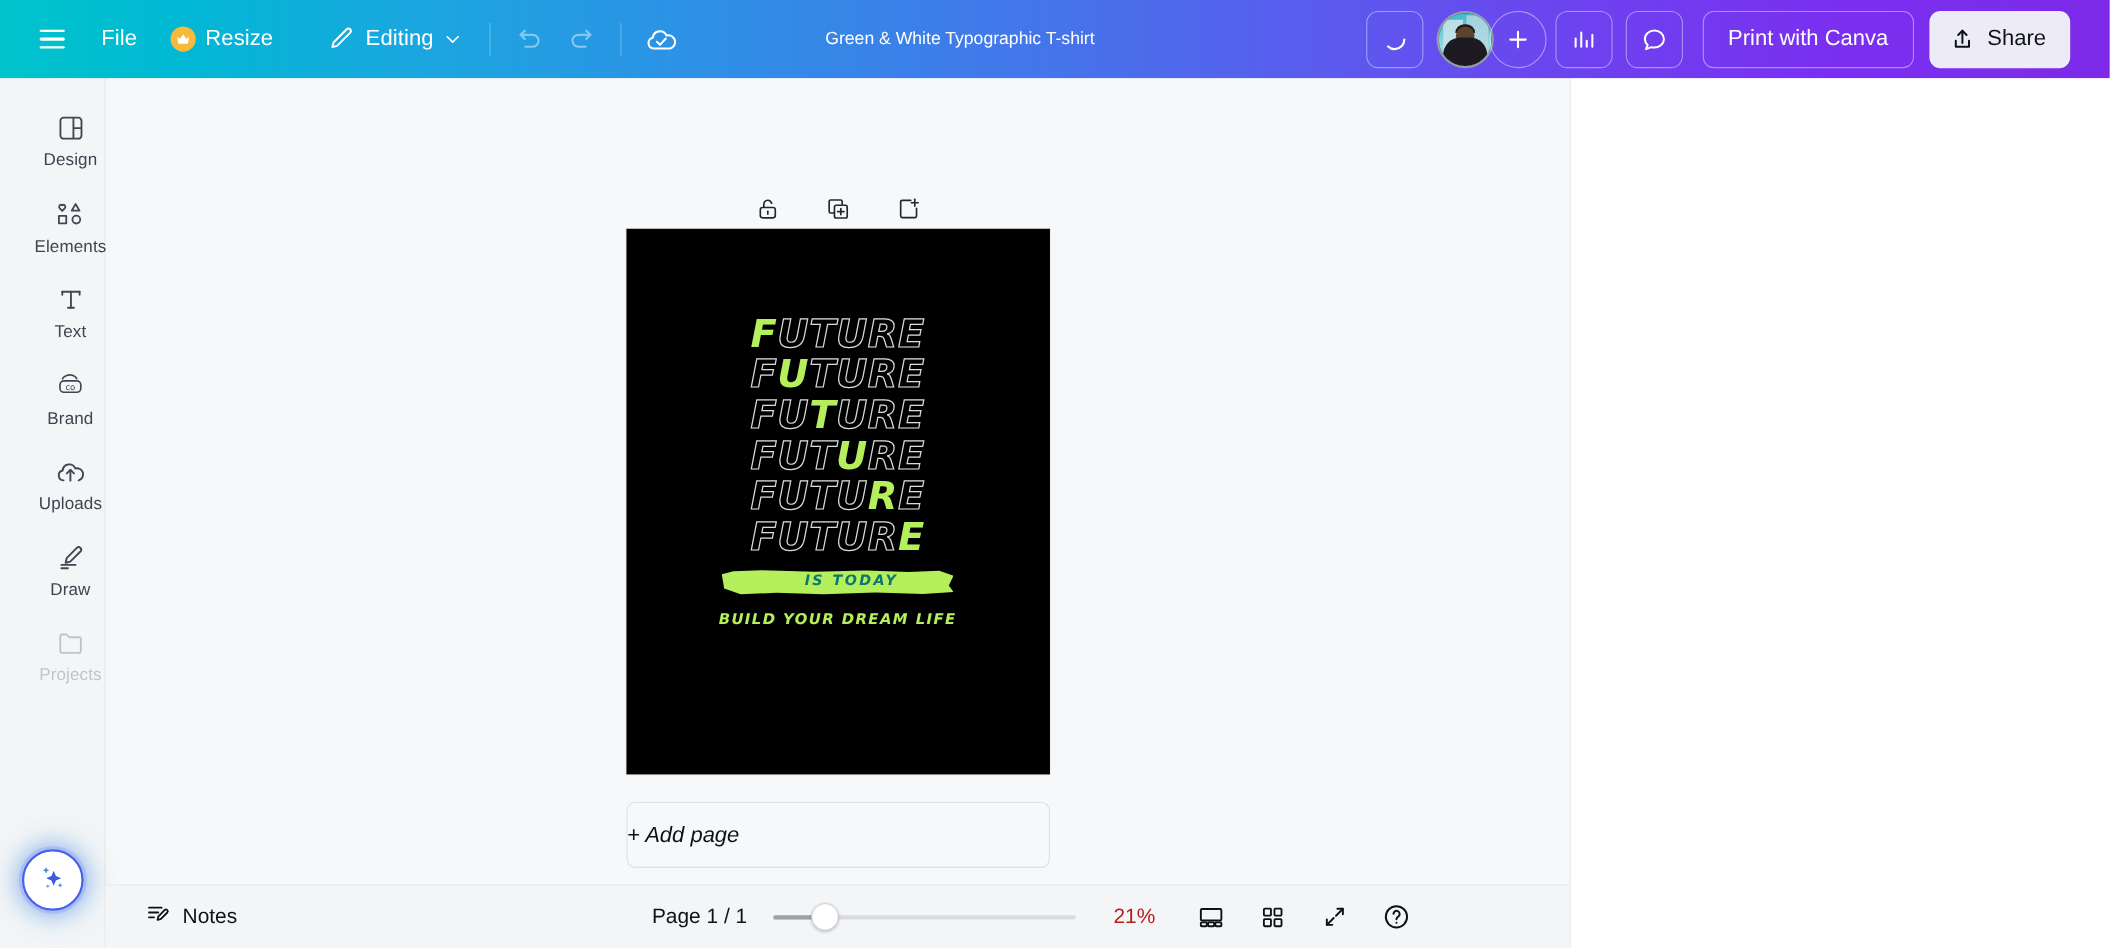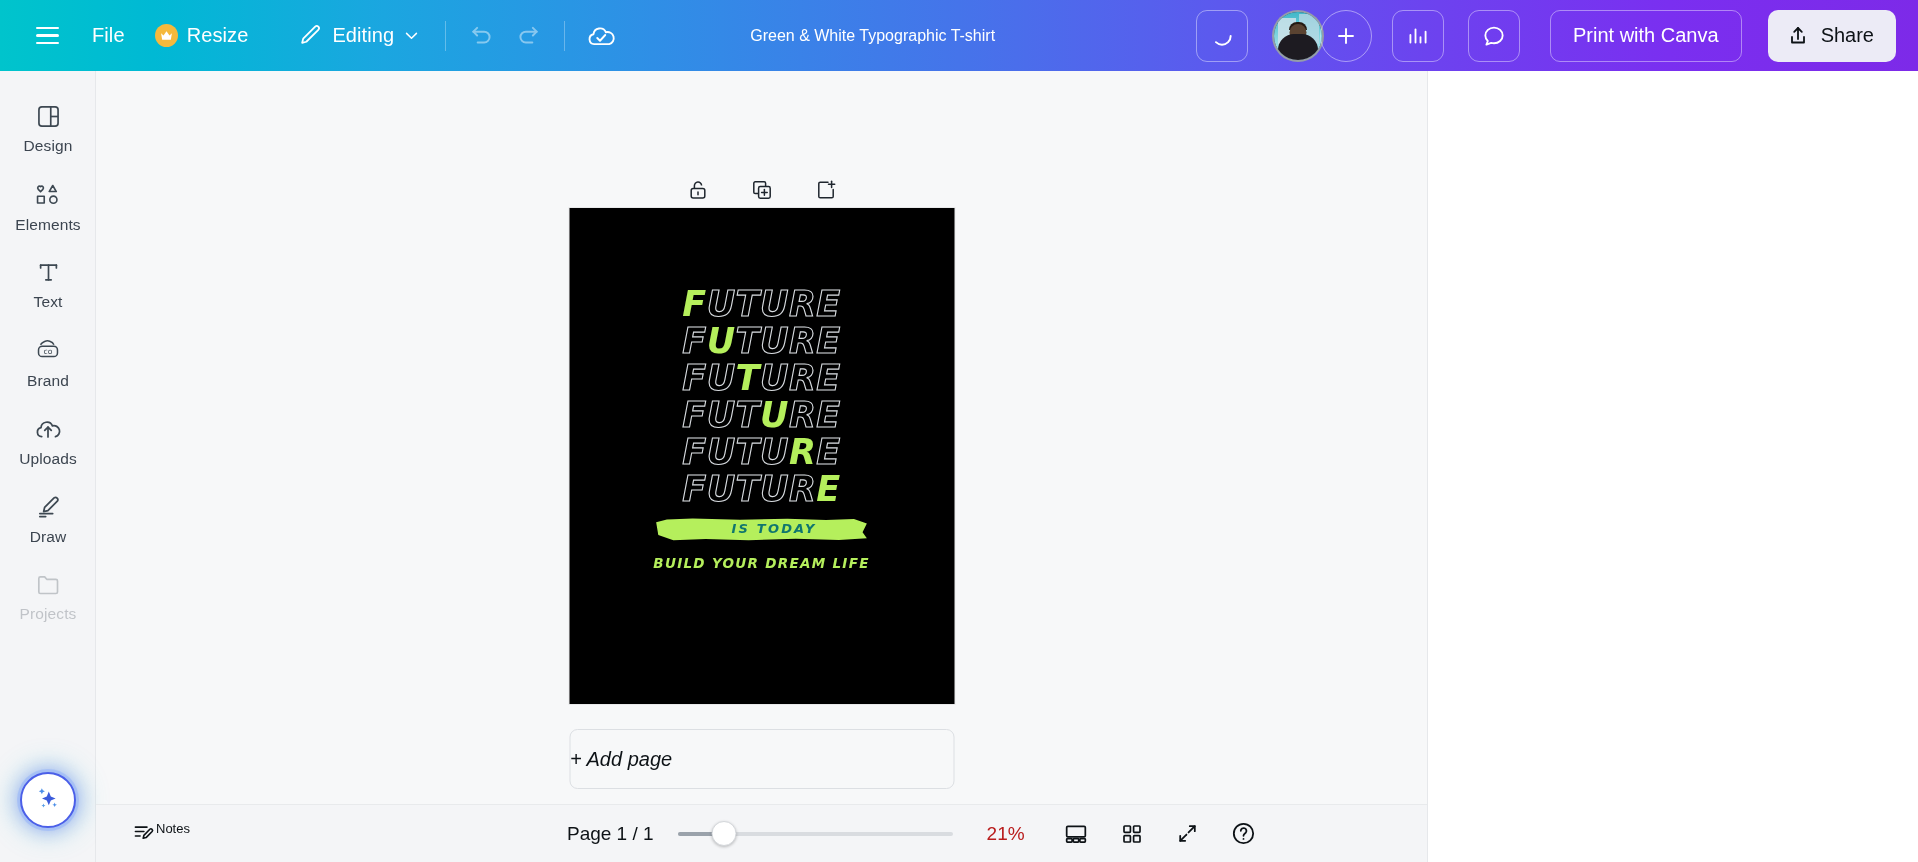--- a/index.html
+++ b/index.html
@@ -58,21 +58,21 @@
     cursor: pointer; flex: none;
   }
   .dim { opacity: .45; }
 
   #doc-title {
     color: #fff; font-size: 16px; font-weight: 400;
     margin-left: 112px; padding: 8px 14px; border-radius: 8px;
     cursor: text; white-space: nowrap;
   }
 
-  #hdr-right { margin-left: auto; display: flex; align-items: center; gap: 12px; padding-right: 22px; }
+  #hdr-right { margin-left: auto; display: flex; align-items: center; gap: 0; padding-right: 36px; }
 
   .ghost-box {
     width: 52px; height: 52px; border-radius: 11px;
     border: 1.3px solid rgba(255,255,255,0.42);
     display: flex; align-items: center; justify-content: center;
     cursor: pointer; flex: none;
   }
 
   #spinner-box { margin-right: 12px; }
   #people-group { position: relative; width: 94px; height: 52px; margin-right: 14px; flex: none; }
@@ -115,20 +115,21 @@
     white-space: nowrap;
   }
 
   
   #sidebar {
     position: absolute; left: 0; top: 71px;
     width: 96px; height: 791px;
     background: #f4f5f7;
     border-right: 1px solid #e6e8eb;
     z-index: 20;
+    padding-left: 16px;
   }
   .side-item {
     width: 96px; height: 78px;
     display: flex; flex-direction: column; align-items: center; justify-content: center;
     gap: 7px; cursor: pointer;
     color: #3d4852;
   }
   .side-label { font-size: 15.5px; color: #3c4550; letter-spacing: .1px; }
   #side-list { padding-top: 19px; }
   .side-item.faded { opacity: .28; }
@@ -221,23 +222,23 @@
   
   #bottom-bar {
     position: absolute; left: 96px; bottom: 0;
     width: 1331px; height: 58px;
     background: #f4f5f7;
     border-top: 1px solid #e8eaec;
     display: flex; align-items: center;
     z-index: 25;
   }
   #notes-btn {
-    display: flex; align-items: flex-start; gap: 1px;
+    display: flex; align-items: center; gap: 11px;
     margin-left: 24px; padding: 8px 12px; border-radius: 7px;
-    cursor: pointer; color: #0d1216; font-size: 13px;
+    cursor: pointer; color: #0d1216; font-size: 19px;
   }
 
   #page-indicator {
     margin-left: 365px; font-size: 19px; color: #0d1216; white-space: nowrap;
   }
   #zoom-slider {
     margin-left: 24px; position: relative; width: 275px; height: 22px;
     display: flex; align-items: center; cursor: pointer;
   }
   #slider-track { position: absolute; left: 0; right: 0; height: 4px; background: #d9dce0; border-radius: 3px; }

